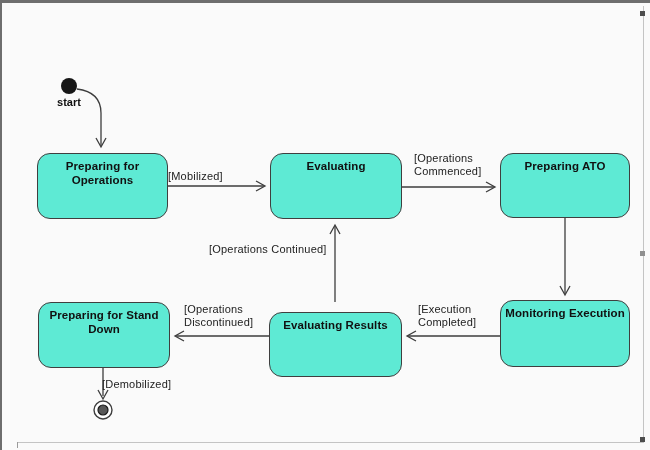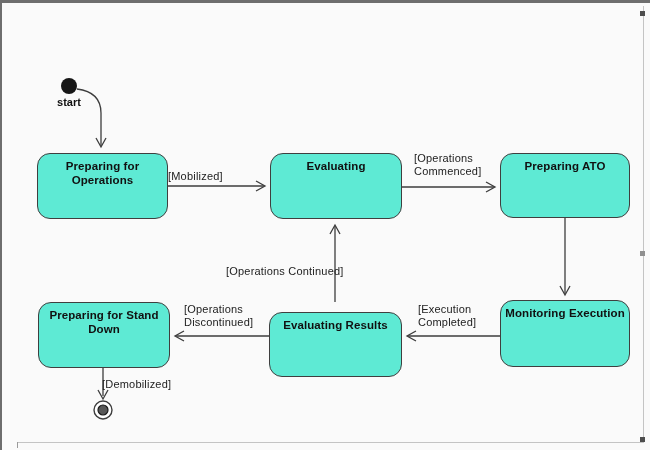--- a/index.html
+++ b/index.html
@@ -144,21 +144,21 @@
 
   <div class="tlabel" style="left:168px;top:170px;width:98px;text-align:left;">[Mobilized]</div>
 
   <div class="tlabel" style="left:414px;top:152px;">[Operations
 Commenced]</div>
 
 
   <div class="tlabel" style="left:418px;top:303px;">[Execution
 Completed]</div>
 
-  <div class="tlabel" style="left:209px;top:265px;margin-left:17px;">[Operations Continued]</div>
+  <div class="tlabel" style="left:209px;top:243px;">[Operations Continued]</div>
 
   <div class="tlabel" style="left:184px;top:303px;">[Operations
 Discontinued]</div>
 
   <div class="tlabel" style="left:102px;top:378px;">[Demobilized]</div>
 
   <div class="frame-top"></div>
   <div class="frame-left"></div>
   <div class="inner-right-line"></div>
   <div class="inner-bottom-line"></div>

